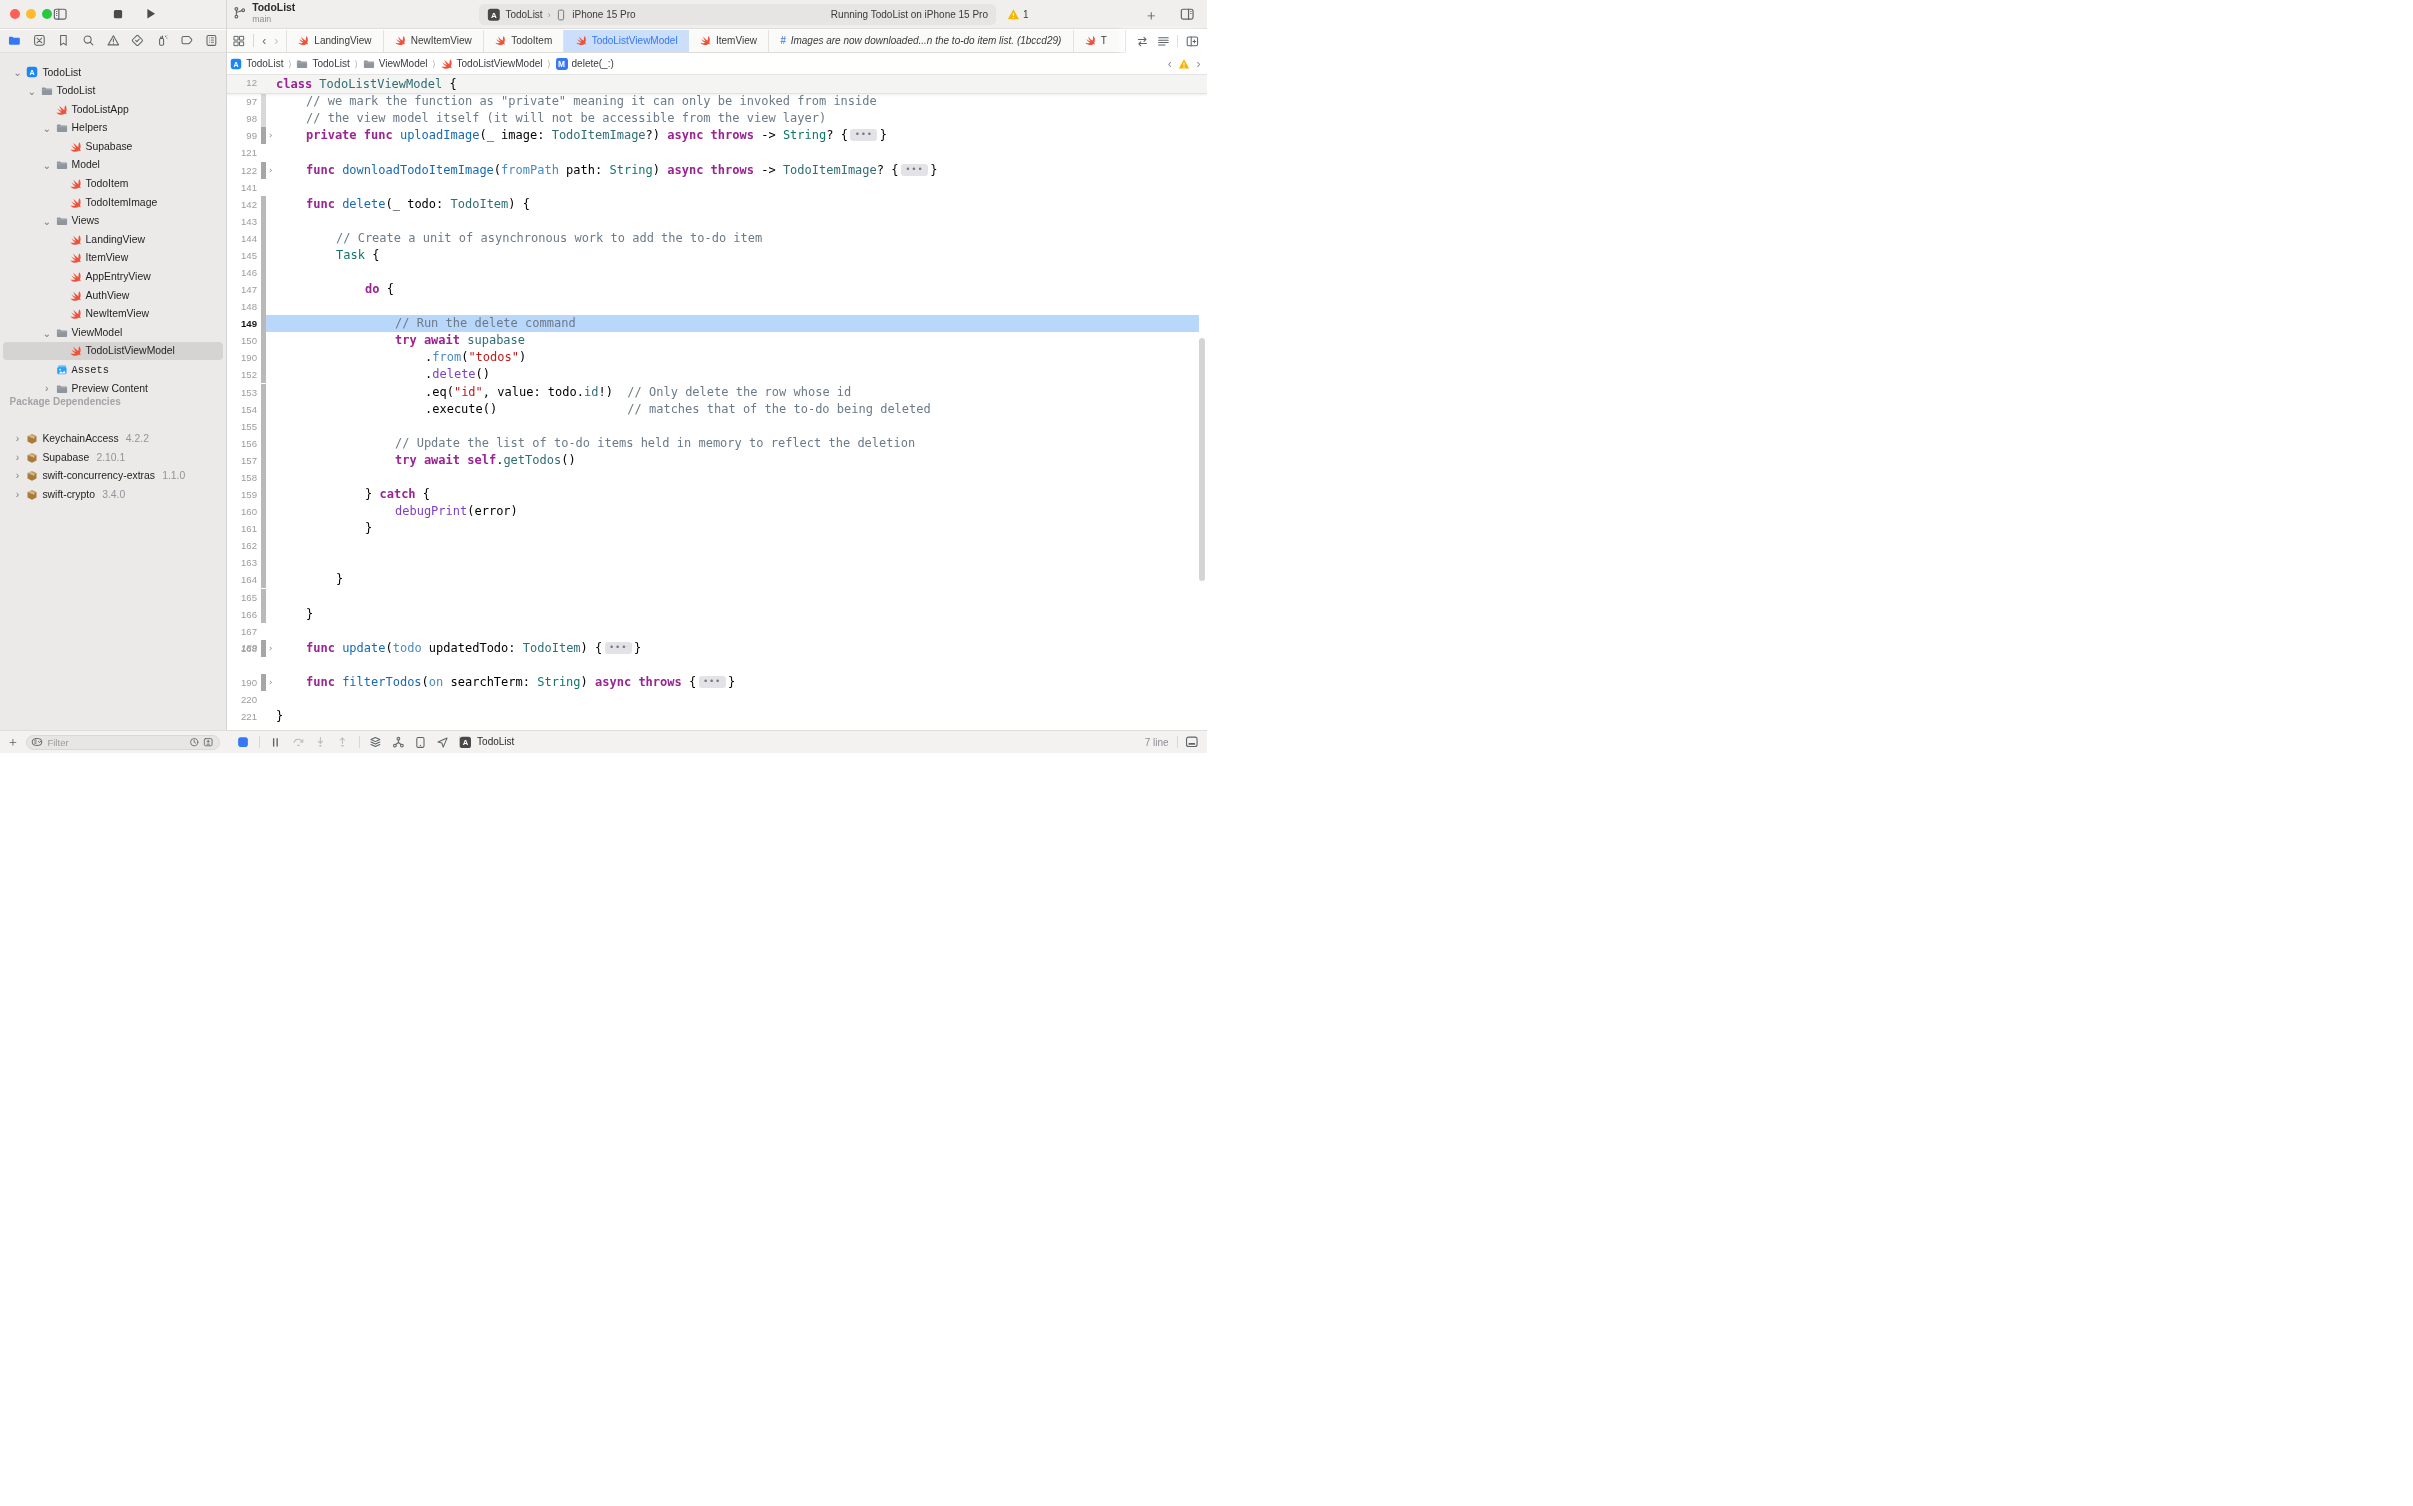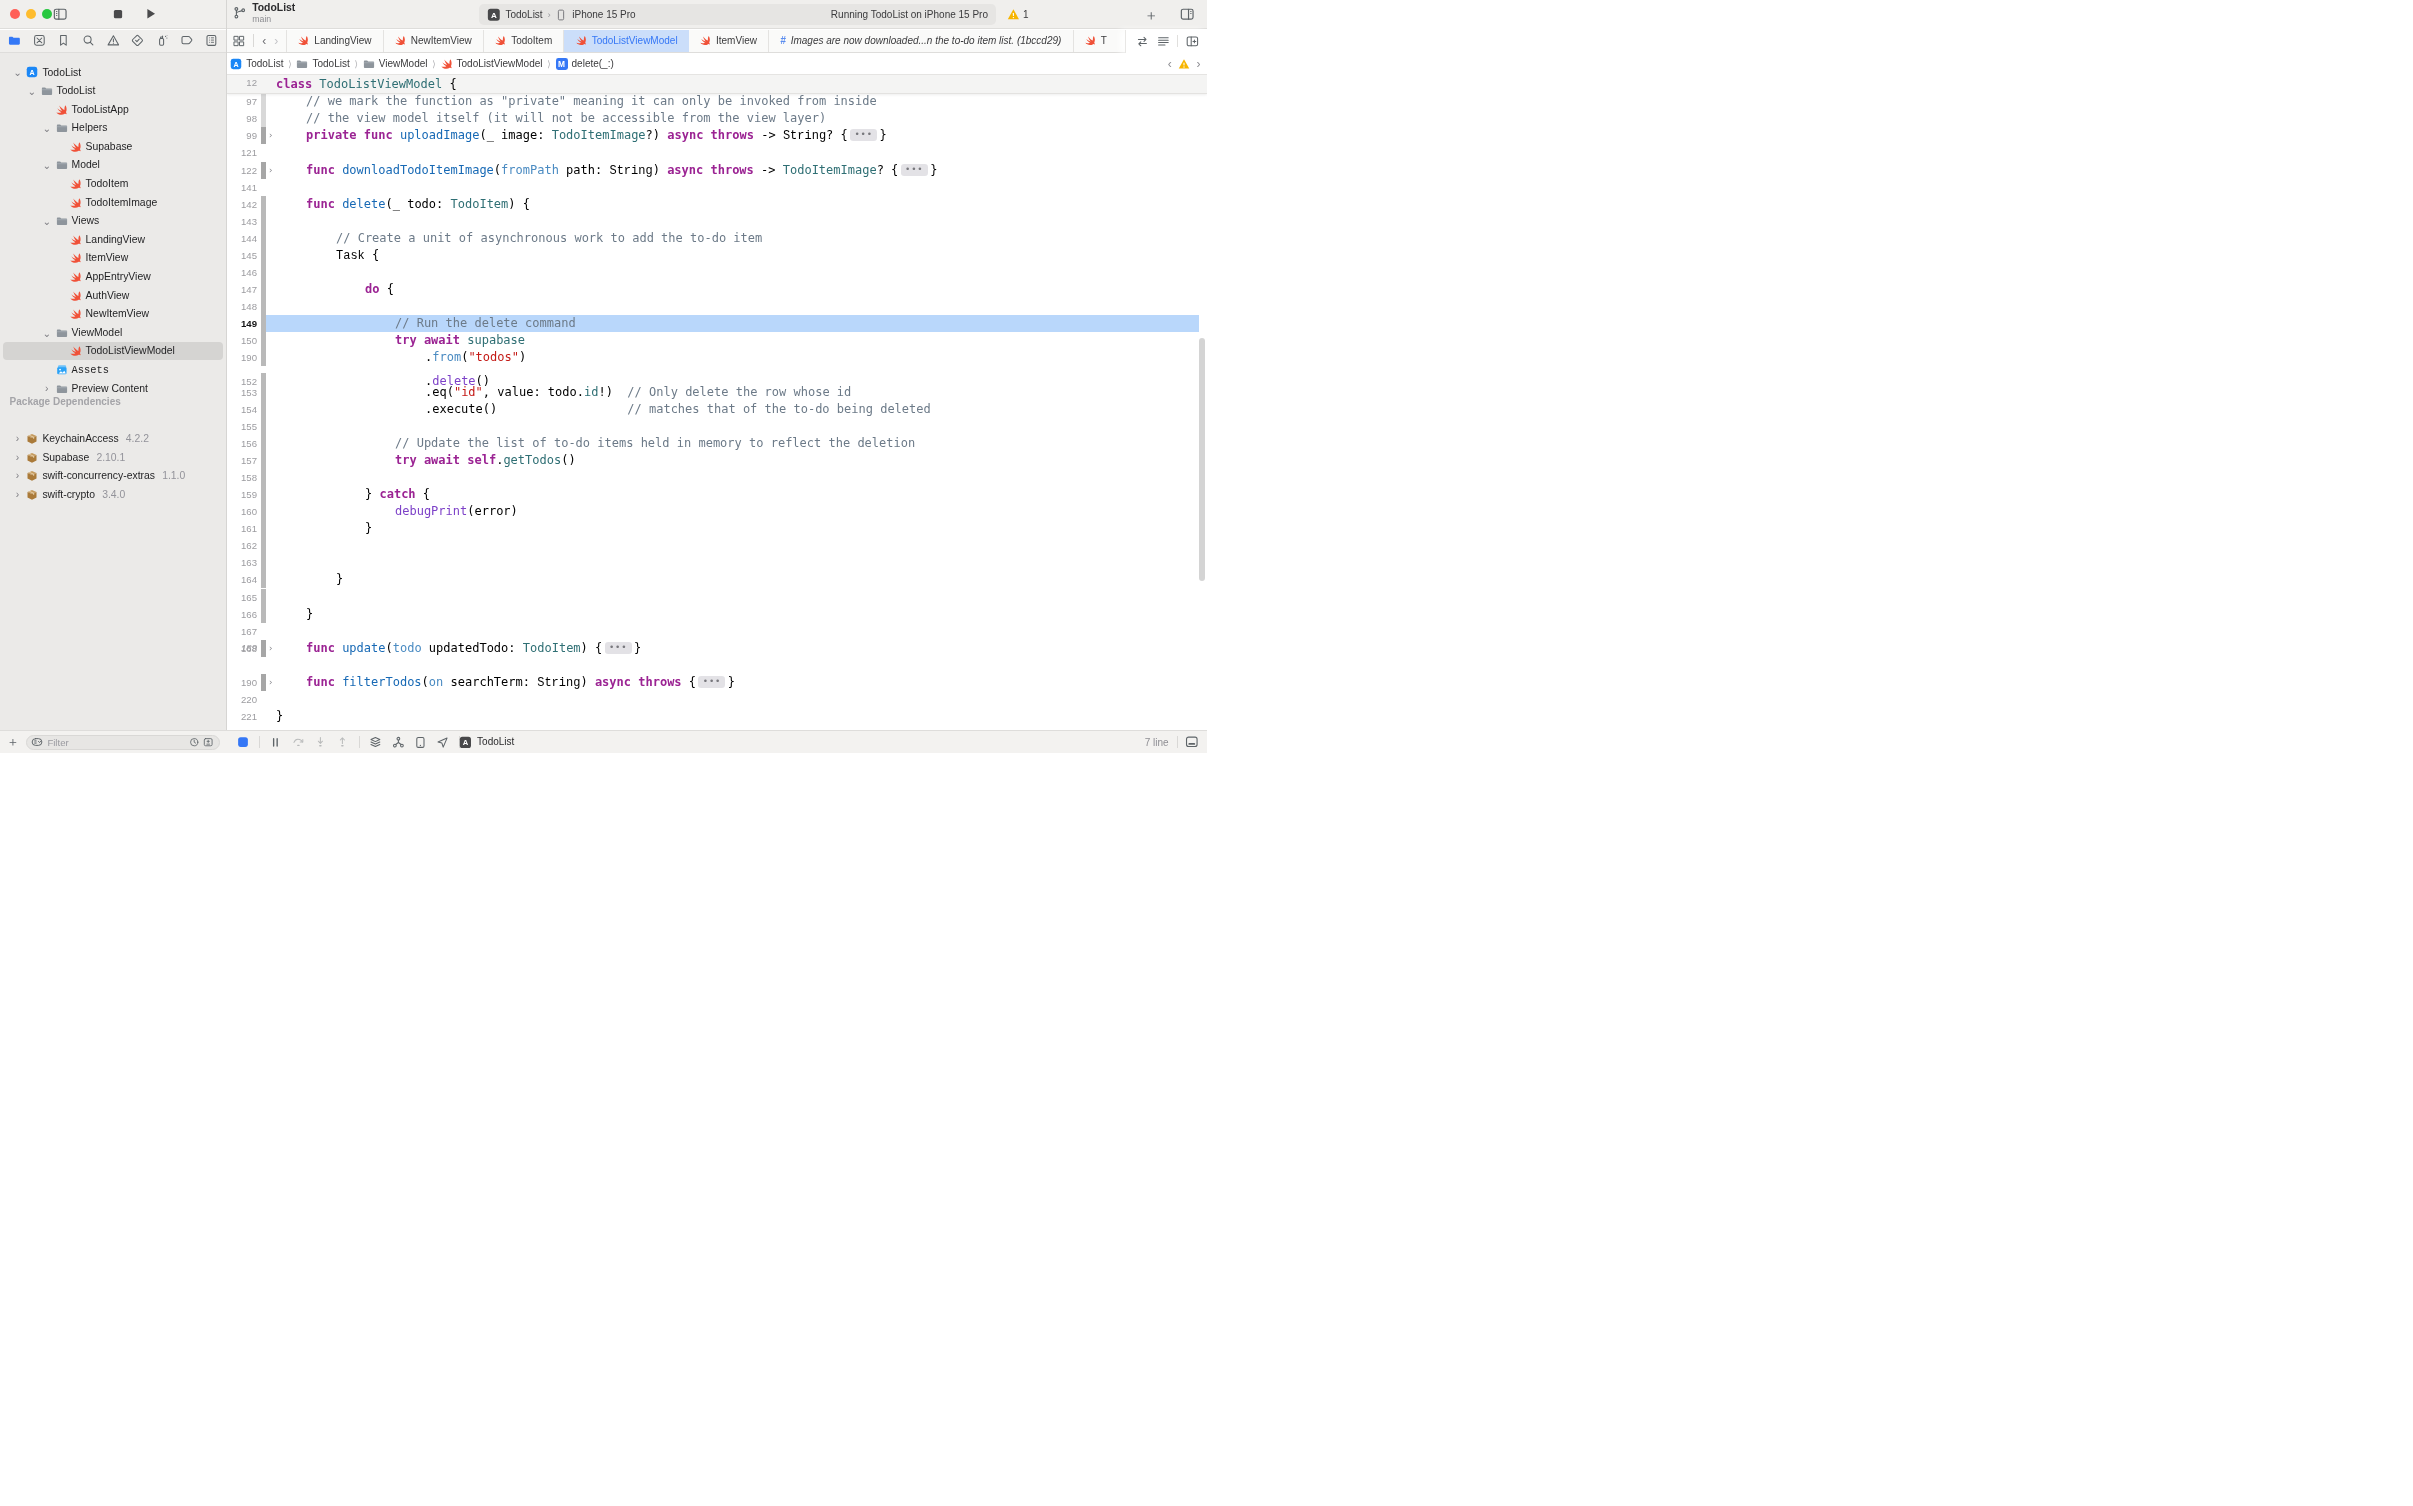--- a/index.html
+++ b/index.html
@@ -65,21 +65,21 @@
   .rb.fold { background:#A6A6A6; }
   .crow .foldchev { position:absolute; left:41px; color:#85858A; font-size:8.8px; }
   .crow .src, #sticky .src { position:absolute; left:49px; top:0; }
   .hlband { position:absolute; left:34px; right:8px; top:0; height:100%; background:#B9D7FB; }
   .tk-kw { color:#9B2393; font-weight:bold; }
   .tk-cm { color:#6C7A88; }
   .tk-str { color:#C41A16; }
   .tk-ty { color:#2F6F74; }
   .tk-fn { color:#1769B5; }
   .tk-lb { color:#4A8BC2; }
-  .tk-sys { color:#000000;font-family:Liberation Mono, monospace; }
+  .tk-sys { color:#0f766e; }
   .tk-sysfn { color:#7D41C8; }
   .tk-pl { color:#000; }
   .fd { display:inline-block; width:27px; height:12px; background:#E3E2E6; border-radius:3.2px; margin:0 2.4px; vertical-align:-1.6px; position:relative; }
   .fd::after { content:"•••"; position:absolute; left:0; right:0; top:-2.4px; text-align:center; color:#78787D; font-size:8.8px; letter-spacing:0.8px; }
   #scrollthumb { position:absolute; right:2.4px; top:263px; width:5.6px; height:243px; background:rgba(0,0,0,.17); border-radius:3.2px; z-index:20; }
 
   
   #bottombar { position:absolute; left:0; top:730px; width:1207px; height:23px; background:#F3F2F0; border-top:0.8px solid #DEDDDB; display:flex; align-items:center; }
   #bb-left { width:226px; display:flex; align-items:center; gap:6.4px; padding:0 6.4px; }
   #filter-pill { flex:1; height:15px; background:#E7E6E4; border:0.8px solid #D9D8D6; border-radius:8px; display:flex; align-items:center; gap:4px; padding:0 4.8px; color:#9A9AA0; font-size:9.6px; }
@@ -547,21 +547,21 @@
       <div class="crow" style="top: 121px;"><span class="num">142</span><span class="rb bar"></span><span class="src" style="padding-left:30px"><span class="tk-kw">func </span><span class="tk-fn">delete</span><span class="tk-pl">(_ todo: </span><span class="tk-ty">TodoItem</span><span class="tk-pl">) {</span></span></div>
       <div class="crow" style="top: 138px;"><span class="num">143</span><span class="rb bar"></span><span class="src" style="padding-left:0px"></span></div>
       <div class="crow" style="top: 155px;"><span class="num">144</span><span class="rb bar"></span><span class="src" style="padding-left:60px"><span class="tk-cm">// Create a unit of asynchronous work to add the to-do item</span></span></div>
       <div class="crow" style="top: 172px;"><span class="num">145</span><span class="rb bar"></span><span class="src" style="padding-left:60px"><span class="tk-sys">Task</span><span class="tk-pl"> {</span></span></div>
       <div class="crow" style="top: 189px;"><span class="num">146</span><span class="rb bar"></span><span class="src" style="padding-left:0px"></span></div>
       <div class="crow" style="top: 206px;"><span class="num">147</span><span class="rb bar"></span><span class="src" style="padding-left:89px"><span class="tk-kw">do</span><span class="tk-pl"> {</span></span></div>
       <div class="crow" style="top: 223px;"><span class="num">148</span><span class="rb bar"></span><span class="src" style="padding-left:0px"></span></div>
       <div class="crow" style="top: 240px;"><span class="hlband"></span><span class="num cur">149</span><span class="rb bar"></span><span class="src" style="padding-left:119px"><span class="tk-cm">// Run the delete command</span></span></div>
       <div class="crow" style="top: 257px;"><span class="num">150</span><span class="rb bar"></span><span class="src" style="padding-left:119px"><span class="tk-kw">try await </span><span class="tk-ty">supabase</span></span></div>
       <div class="crow" style="top: 274px;"><span class="num">190</span><span class="rb bar"></span><span class="src" style="padding-left:149px"><span class="tk-pl">.</span><span class="tk-lb">from</span><span class="tk-pl">(</span><span class="tk-str">"todos"</span><span class="tk-pl">)</span></span></div>
-      <div class="crow" style="top: 298px; padding-left: 16px;"><span class="num">152</span><span class="rb bar"></span><span class="src" style="padding-left:149px"><span class="tk-pl">.</span><span class="tk-sysfn">delete</span><span class="tk-pl">()</span></span></div>
+      <div class="crow" style="top: 291px; padding-left: 16px;"><span class="num">152</span><span class="rb bar"></span><span class="src" style="padding-left:149px"><span class="tk-pl">.</span><span class="tk-sysfn">delete</span><span class="tk-pl">()</span></span></div>
       <div class="crow" style="top: 309px;"><span class="num">153</span><span class="rb bar"></span><span class="src" style="padding-left:149px"><span class="tk-pl">.eq(</span><span class="tk-str">"id"</span><span class="tk-pl">, value: todo.</span><span class="tk-ty">id</span><span class="tk-pl">!)  </span><span class="tk-cm">// Only delete the row whose id</span></span></div>
       <div class="crow" style="top: 326px;"><span class="num">154</span><span class="rb bar"></span><span class="src" style="padding-left:149px"><span class="tk-pl">.execute()                  </span><span class="tk-cm">// matches that of the to-do being deleted</span></span></div>
       <div class="crow" style="top: 343px;"><span class="num">155</span><span class="rb bar"></span><span class="src" style="padding-left:0px"></span></div>
       <div class="crow" style="top: 360px;"><span class="num">156</span><span class="rb bar"></span><span class="src" style="padding-left:119px"><span class="tk-cm">// Update the list of to-do items held in memory to reflect the deletion</span></span></div>
       <div class="crow" style="top: 377px;"><span class="num">157</span><span class="rb bar"></span><span class="src" style="padding-left:119px"><span class="tk-kw">try await self</span><span class="tk-pl">.</span><span class="tk-ty">getTodos</span><span class="tk-pl">()</span></span></div>
       <div class="crow" style="top: 394px;"><span class="num">158</span><span class="rb bar"></span><span class="src" style="padding-left:0px"></span></div>
       <div class="crow" style="top: 411px;"><span class="num">159</span><span class="rb bar"></span><span class="src" style="padding-left:89px"><span class="tk-pl">} </span><span class="tk-kw">catch</span><span class="tk-pl"> {</span></span></div>
       <div class="crow" style="top: 428px;"><span class="num">160</span><span class="rb bar"></span><span class="src" style="padding-left:119px"><span class="tk-sysfn">debugPrint</span><span class="tk-pl">(error)</span></span></div>
       <div class="crow" style="top: 445px;"><span class="num">161</span><span class="rb bar"></span><span class="src" style="padding-left:89px"><span class="tk-pl">}</span></span></div>
       <div class="crow" style="top: 462px; padding-left: 44px;"><span class="num">162</span><span class="rb bar"></span><span class="src" style="padding-left:0px"></span></div>

